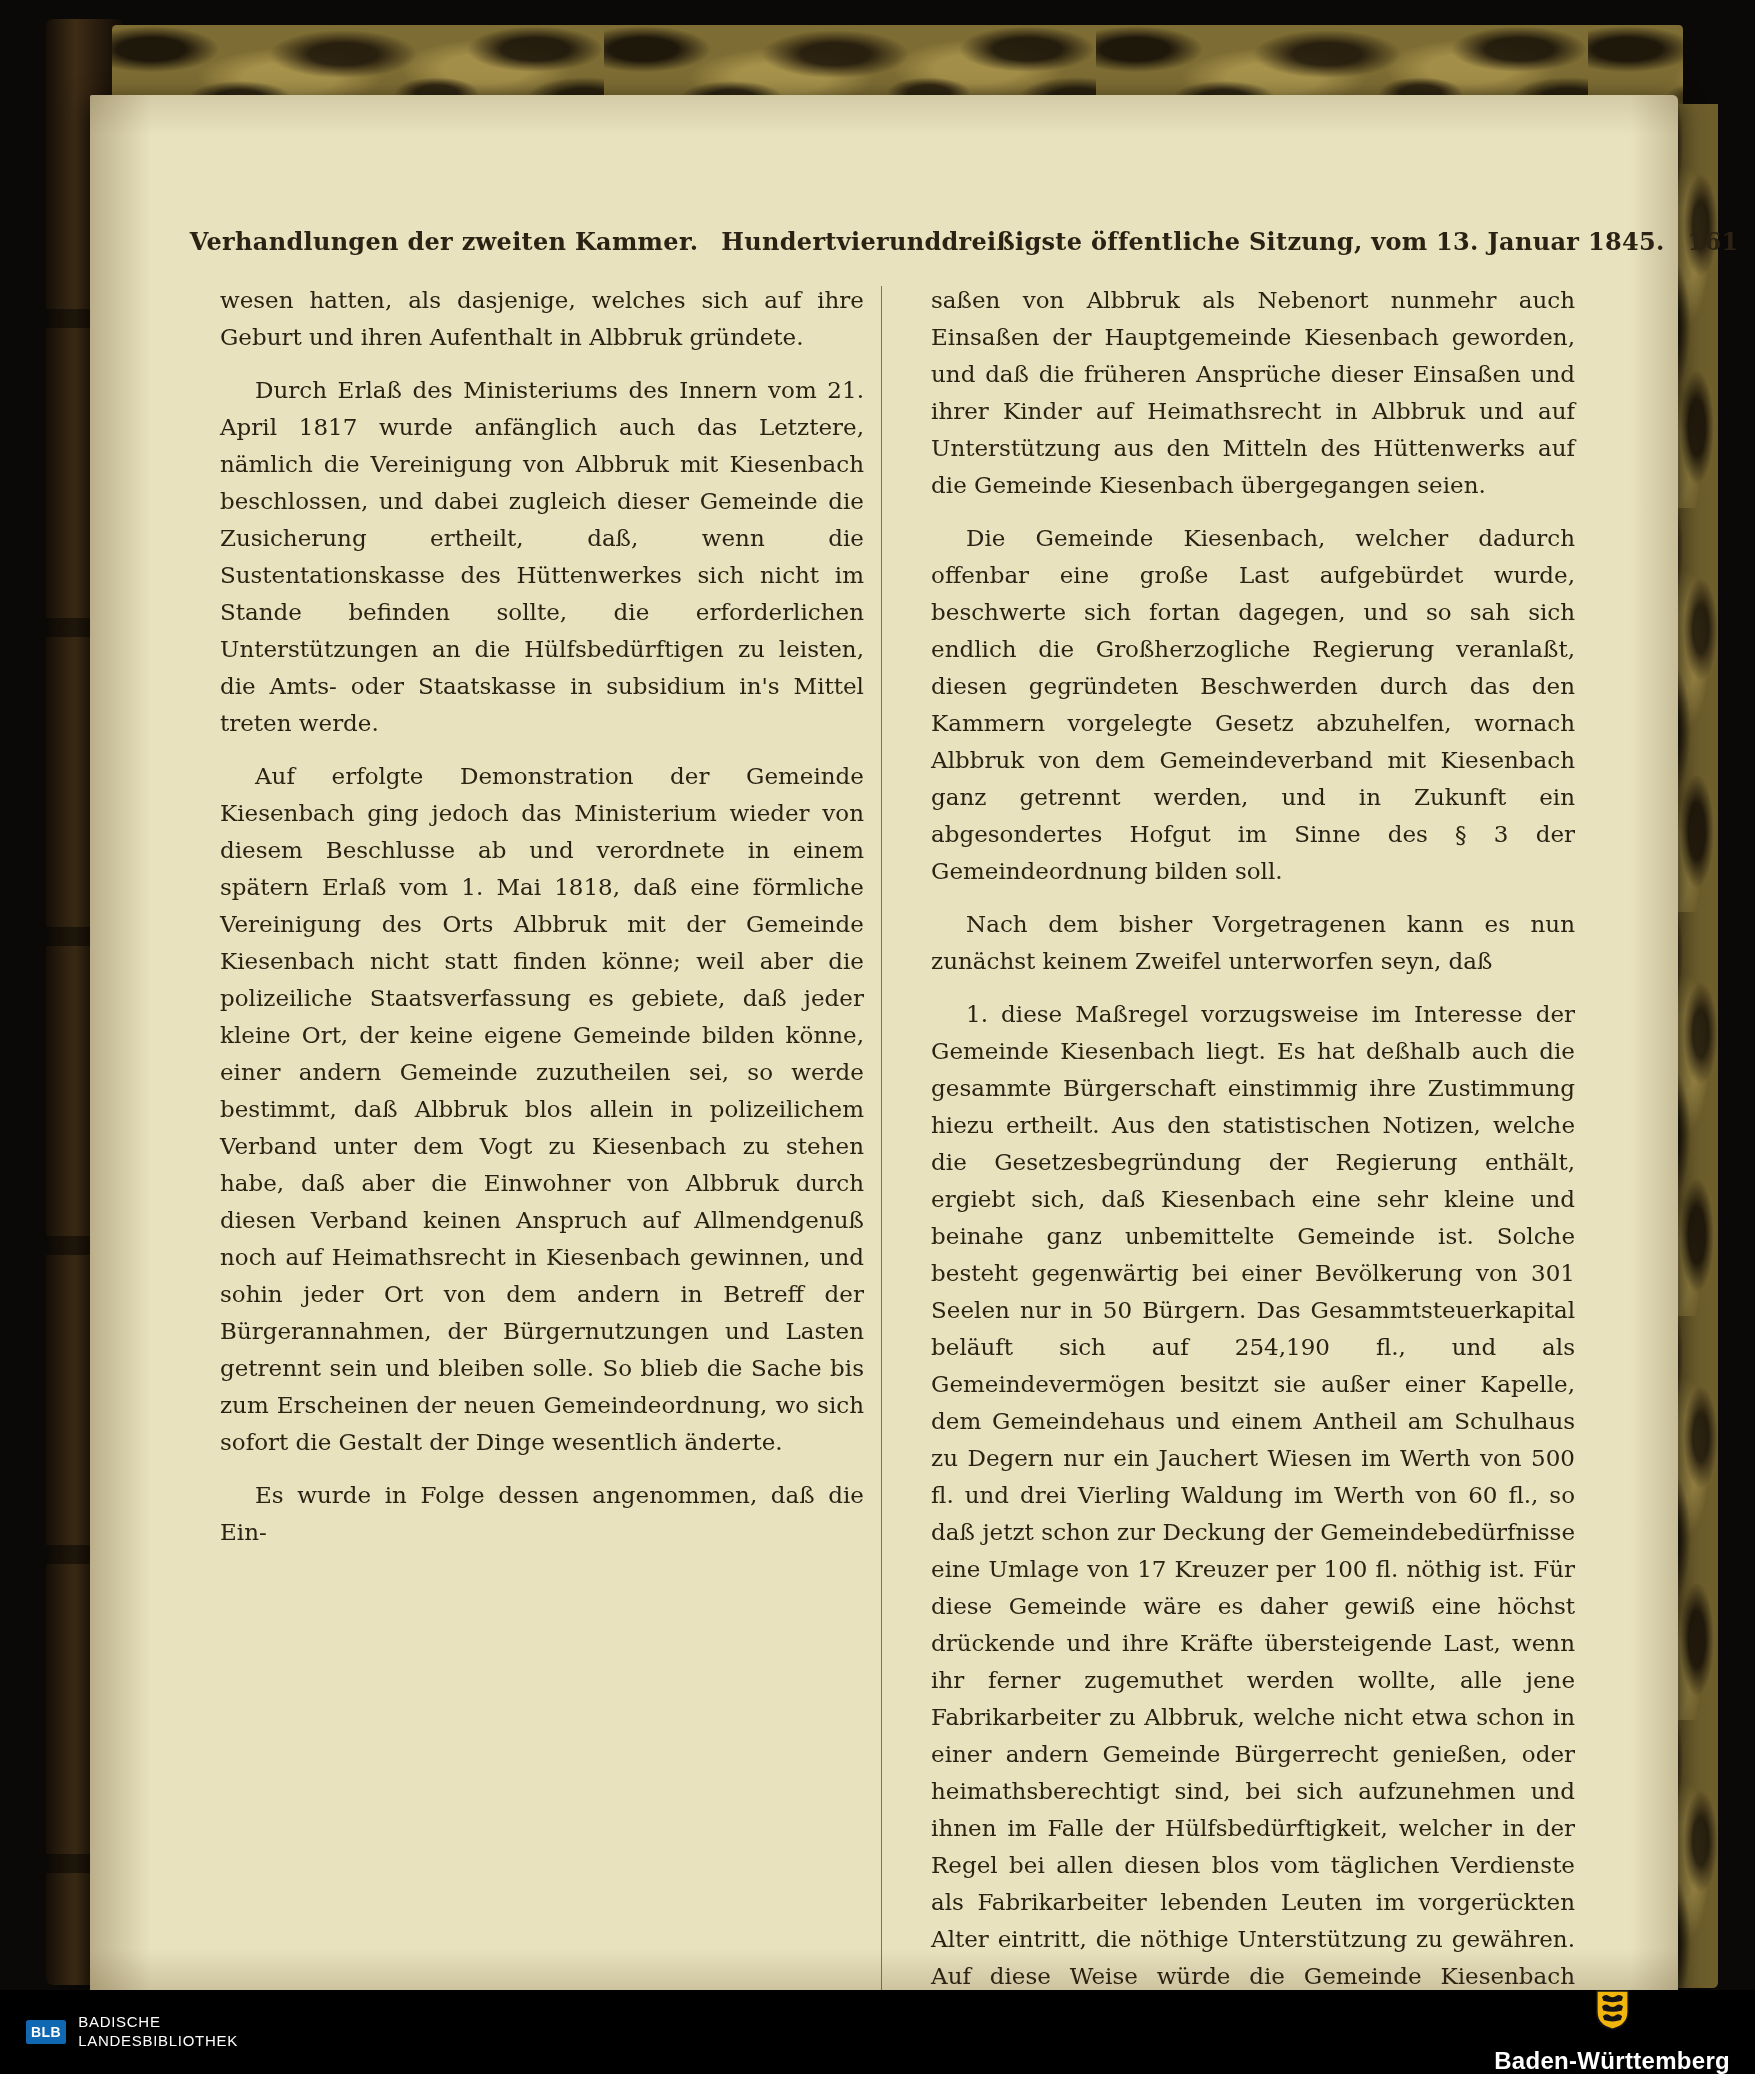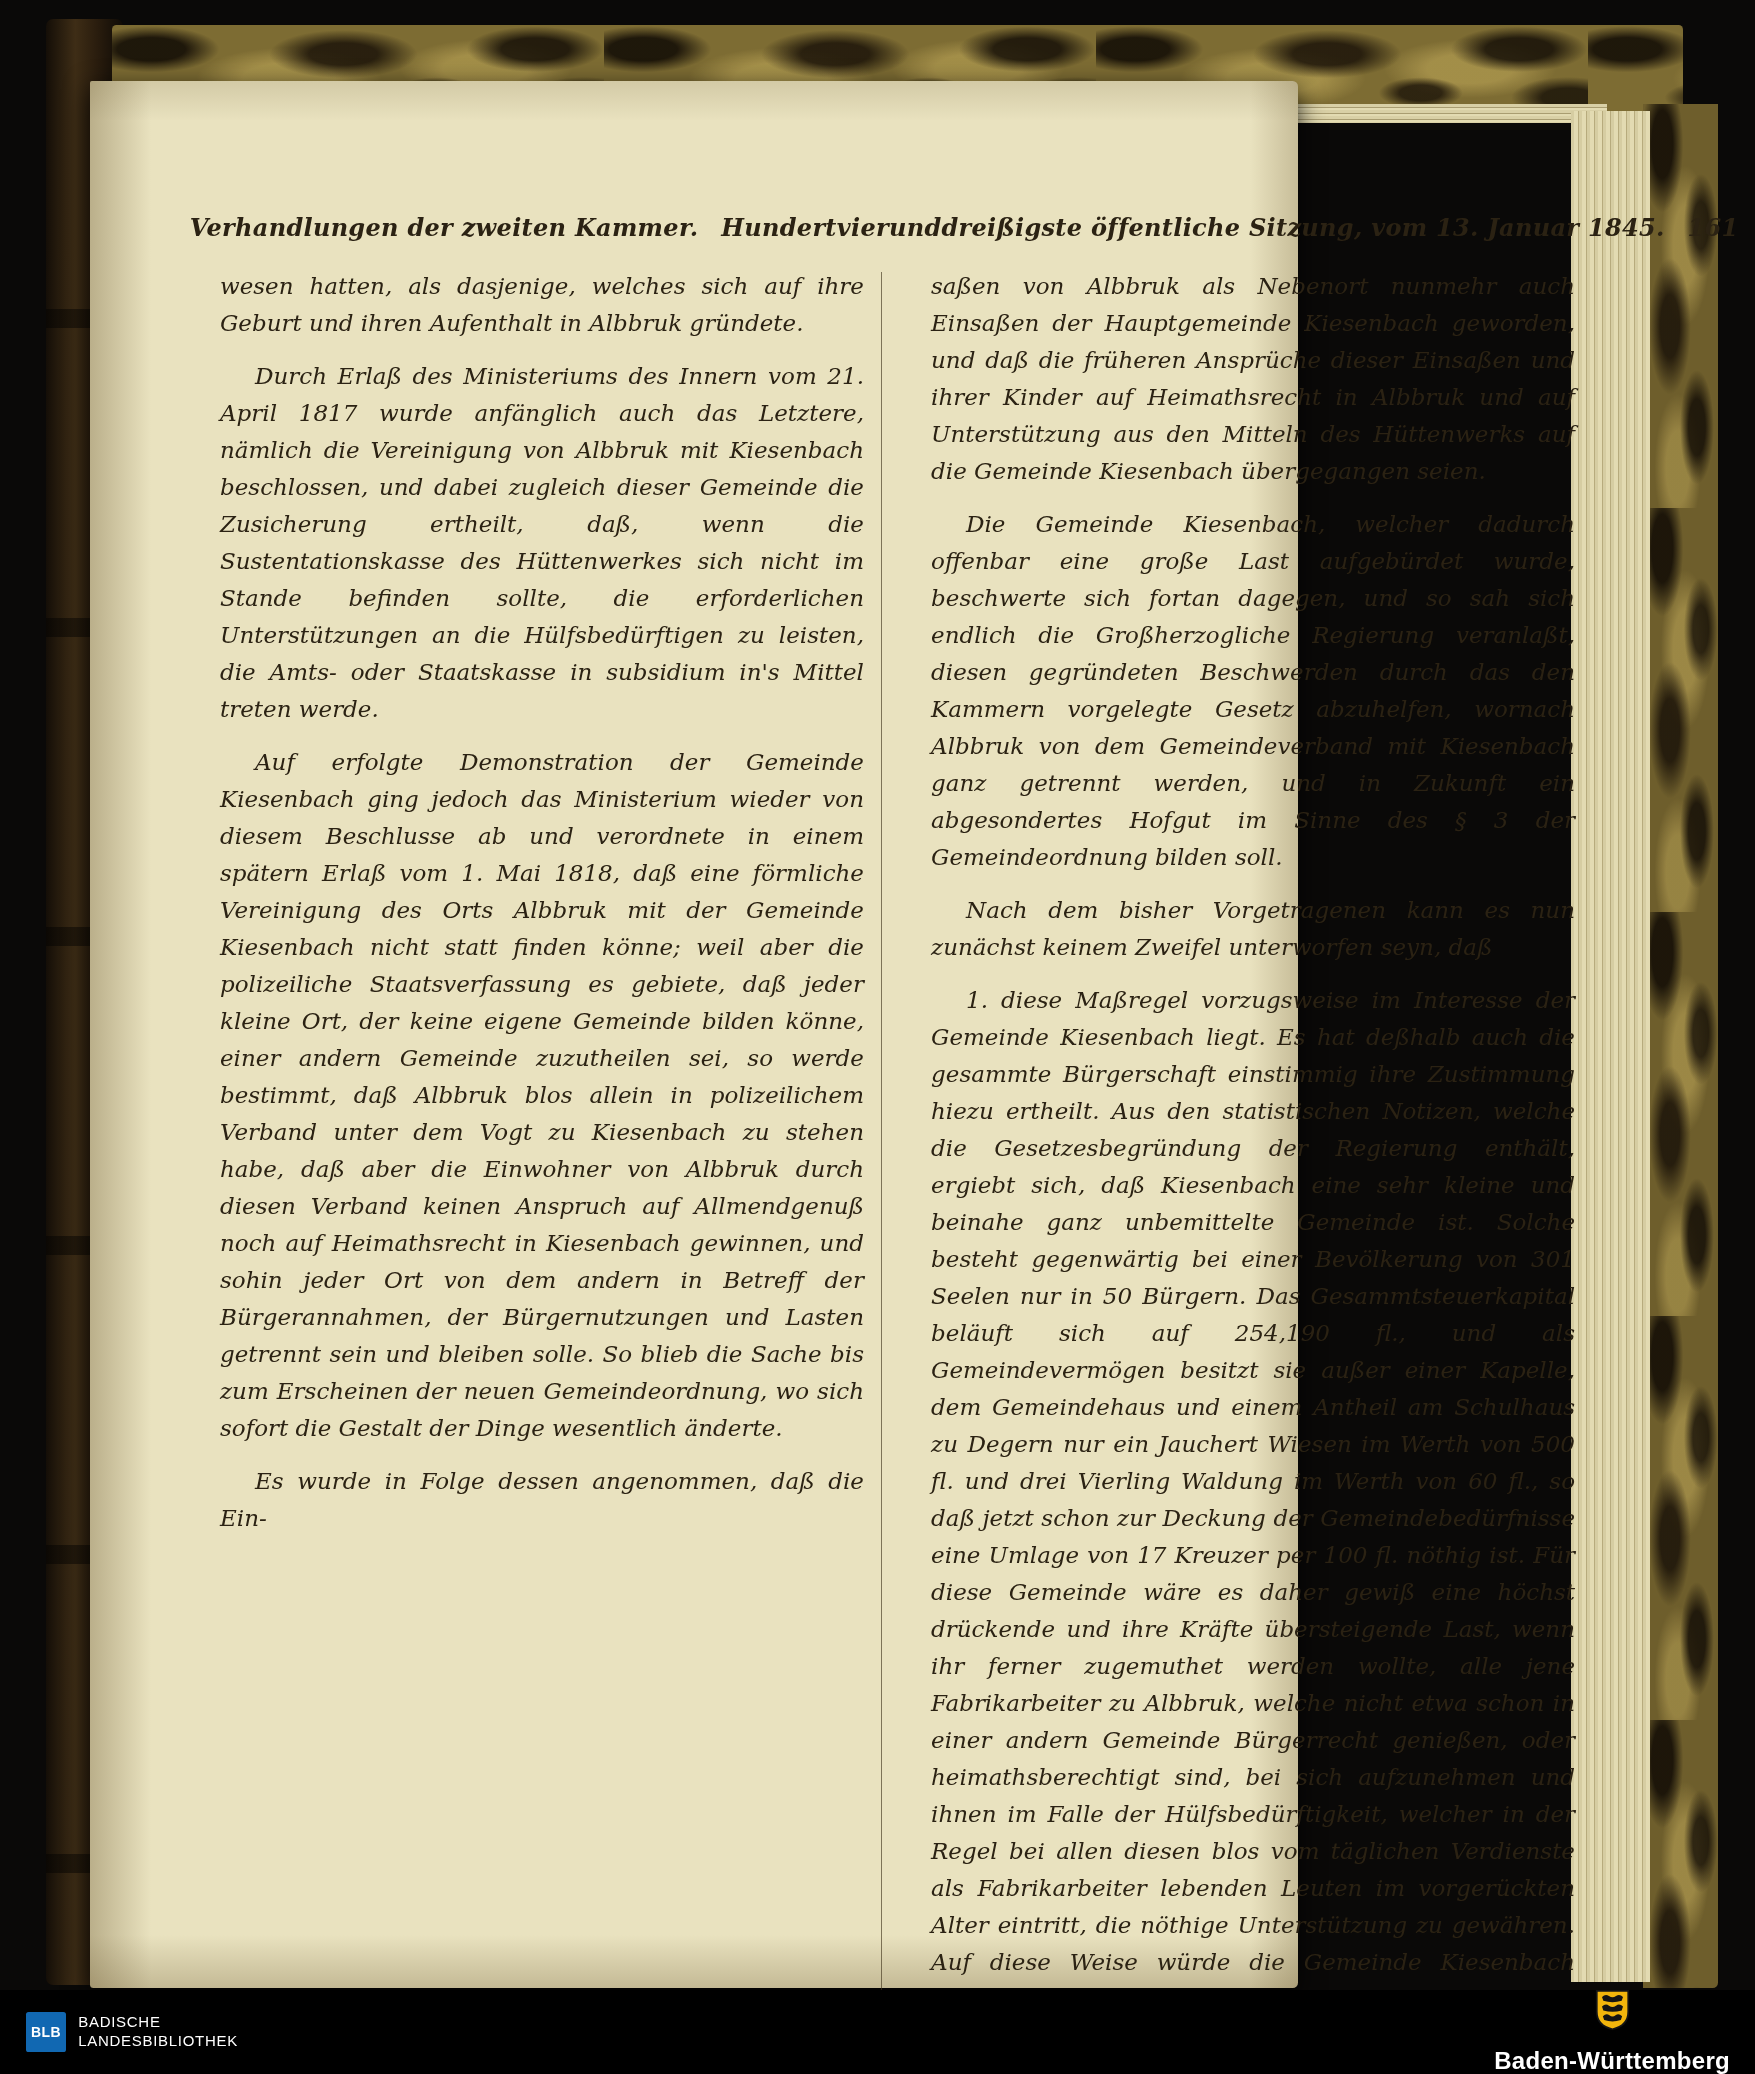--- a/index.html
+++ b/index.html
@@ -42,30 +42,29 @@
   }
   .fore-edge{
     position:absolute;left:1571px;top:111px;width:79px;height:1871px;
     background:repeating-linear-gradient(90deg,#d6cda2 0 2.6px,#a99d71 2.6px 3.5px,#e3dbb2 3.5px 7px,#b7ab7d 7px 8px);
   }
   .top-edge{
     position:absolute;left:132px;top:104px;width:1475px;height:19.3px;
     background:repeating-linear-gradient(180deg,#d9d0a6 0 2.6px,#a99d71 2.6px 3.5px,#e3dbb2 3.5px 6.1px);
   }
   .page{
-    position:absolute;left:90px;top:81px;width:1208px;height:1907px;
+    position:absolute;left:90px;top:95px;width:1588px;height:1907px;
     background:
       linear-gradient(90deg, rgba(110,92,52,.38) 0px, rgba(110,92,52,0) 61px),
       linear-gradient(270deg, rgba(110,92,52,.28) 0px, rgba(110,92,52,0) 48px),
       linear-gradient(0deg, rgba(110,92,52,.30) 0px, rgba(110,92,52,0) 53px),
       linear-gradient(180deg, rgba(110,92,52,.18) 0px, rgba(110,92,52,0) 40px),
       #e9e2bf;
     border-radius:1.8px 5.3px 5.3px 3.5px;
     box-shadow:0 8.8px 26px rgba(0,0,0,.8);
-    font-style:italic;
   }
   
   .content{position:absolute;left:98px;top:132px;width:1387px;color:#2b2213;}
   .page-header{
     display:flex;justify-content:space-between;align-items:baseline;
     font-size:24px;font-weight:bold;letter-spacing:0.3px;margin:0 1.8px 26px 1.8px;white-space:nowrap;
   }
   .page-header .gap{flex:0 0 23px;}
   .cols{display:flex;align-items:stretch;}
   .col{width:674px;font-size:23px;line-height:37px;text-align:justify;margin-left:32px;}
@@ -74,21 +73,21 @@
   .col .para:first-child{text-indent:0;}
   
   .footer{
     position:absolute;left:0;bottom:0;width:1756px;height:84px;background:#000;
     display:flex;justify-content:space-between;align-items:center;
     padding:0 26px;box-sizing:border-box;
     font-family:"Liberation Sans", sans-serif;color:#fff;
   }
   .brand-left{display:flex;align-items:center;gap:12.3px;}
   .blb-square{
-    width:40px;height:40px;background:#1168b2;border-radius:2.6px;
+    width:40px;height:24px;background:#1168b2;border-radius:2.6px;
     display:flex;align-items:center;justify-content:center;
     font-weight:bold;font-size:14px;color:#fff;letter-spacing:0.4px;
   }
   .blb-text{font-weight:normal;font-size:15px;line-height:1.25;letter-spacing:0.7px;}
   .brand-right{display:flex;align-items:center;gap:12.3px;flex-direction:column;}
   .bw-name{font-size:24px;font-weight:bold;letter-spacing:0.3px;}
 </style>
 </head>
 <body>
 

